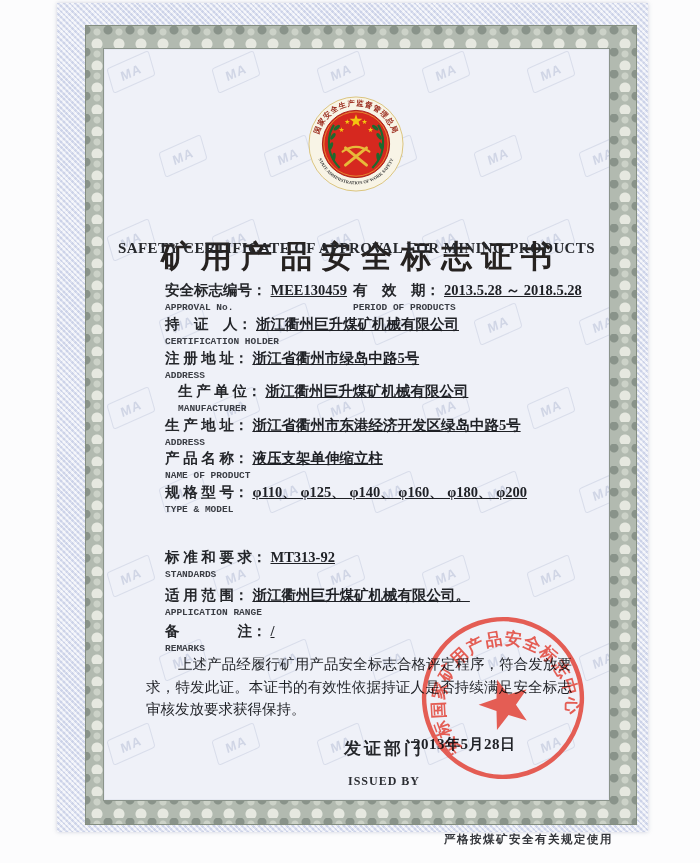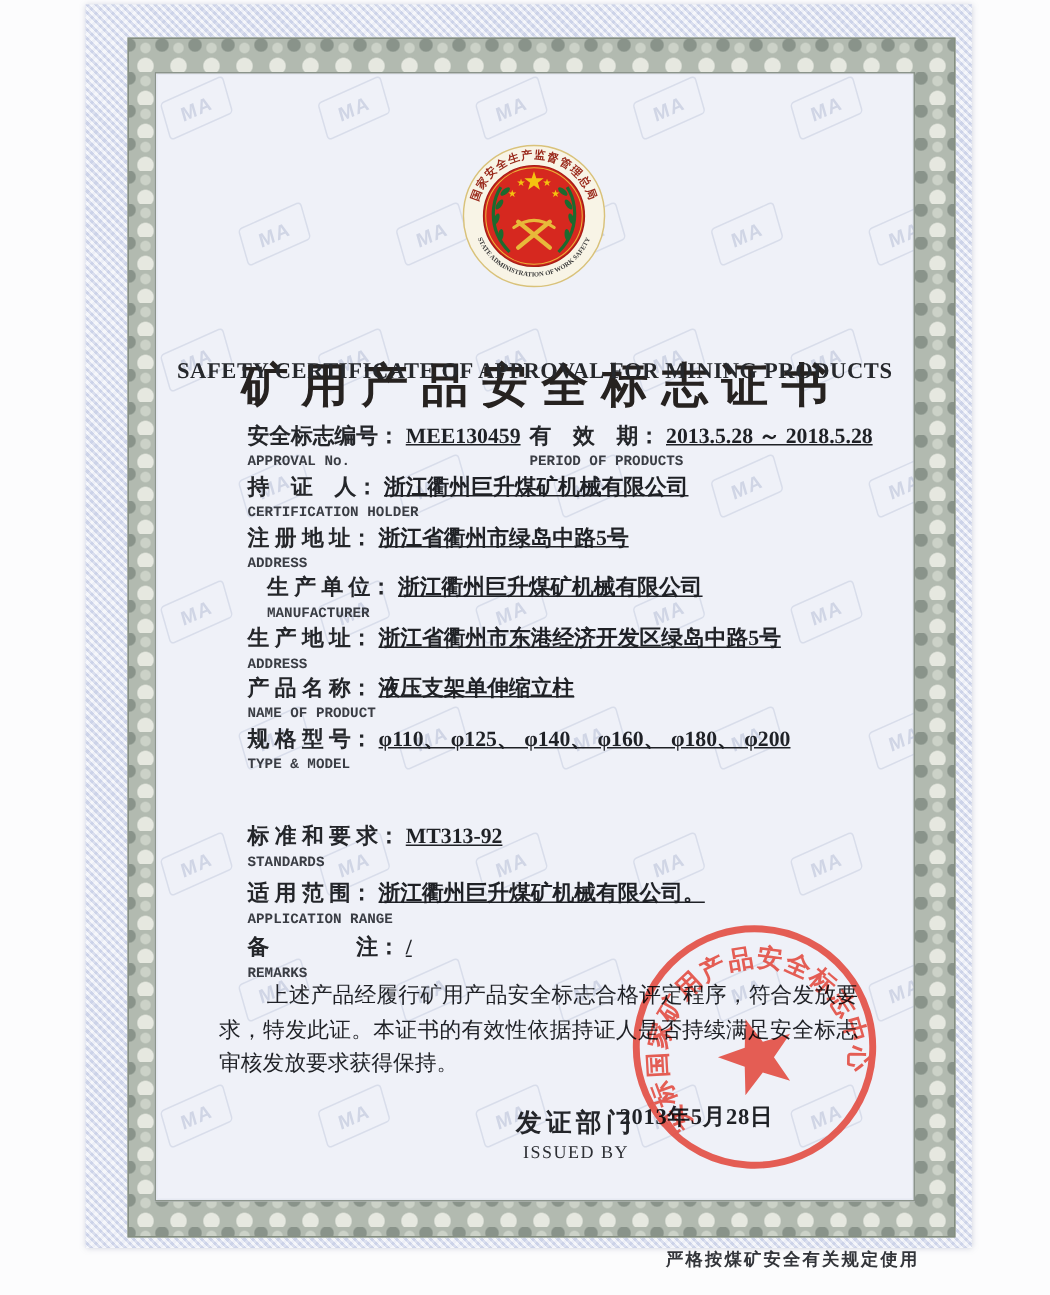--- a/index.html
+++ b/index.html
@@ -68,21 +68,21 @@
     font-size:9.5px;color:#3a3d44;margin-top:2px;letter-spacing:0;
     font-weight:bold;
   }
   .statement{
     position:absolute;top:604px;left:42px;width:426px;
     font-size:14.5px;line-height:22.5px;color:#1f2126;
     text-indent:2.2em;text-align:justify;font-weight:500;margin:0;
   }
   .issued{position:absolute;top:688px;left:240px;text-align:center;}
   .issued-cn{font-size:17px;font-weight:bold;letter-spacing:3px;color:#24262a;}
-  .issued-en{font-size:12px;font-weight:normal;letter-spacing:1px;color:#2c2e33;margin-top:1px;}
+  .issued-en{font-size:12px;font-weight:bold;letter-spacing:1px;color:#2c2e33;margin-top:14px;}
   .issue-date{position:absolute;top:686px;left:309px;font-size:15px;font-weight:600;color:#1f2126;letter-spacing:.5px;}
   .seal{position:absolute;left:312px;top:562px;mix-blend-mode:multiply;}
   .print-note{
     position:absolute;top:832px;right:87px;
     font-size:11.5px;font-weight:bold;color:#33353a;letter-spacing:1.5px;
     white-space:nowrap;z-index:2;
   }
 </style>
 </head>
 <body>

